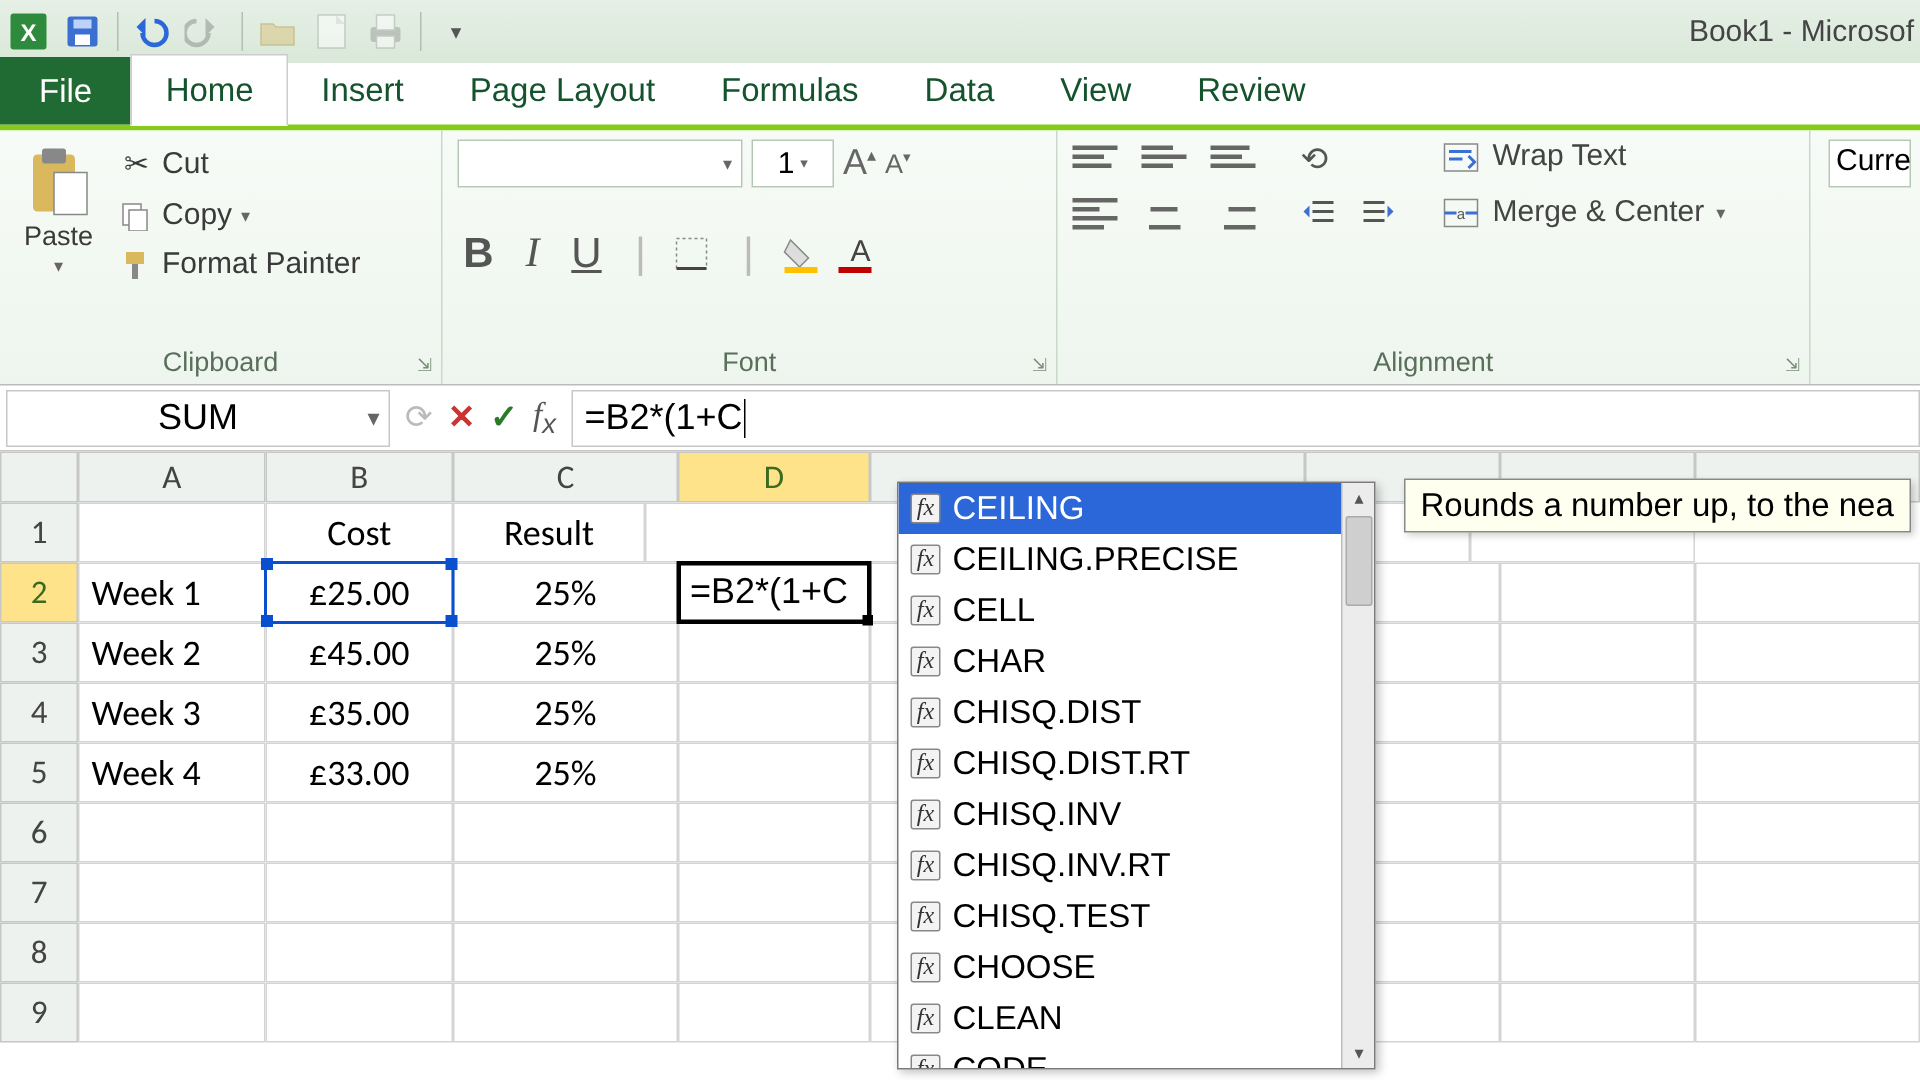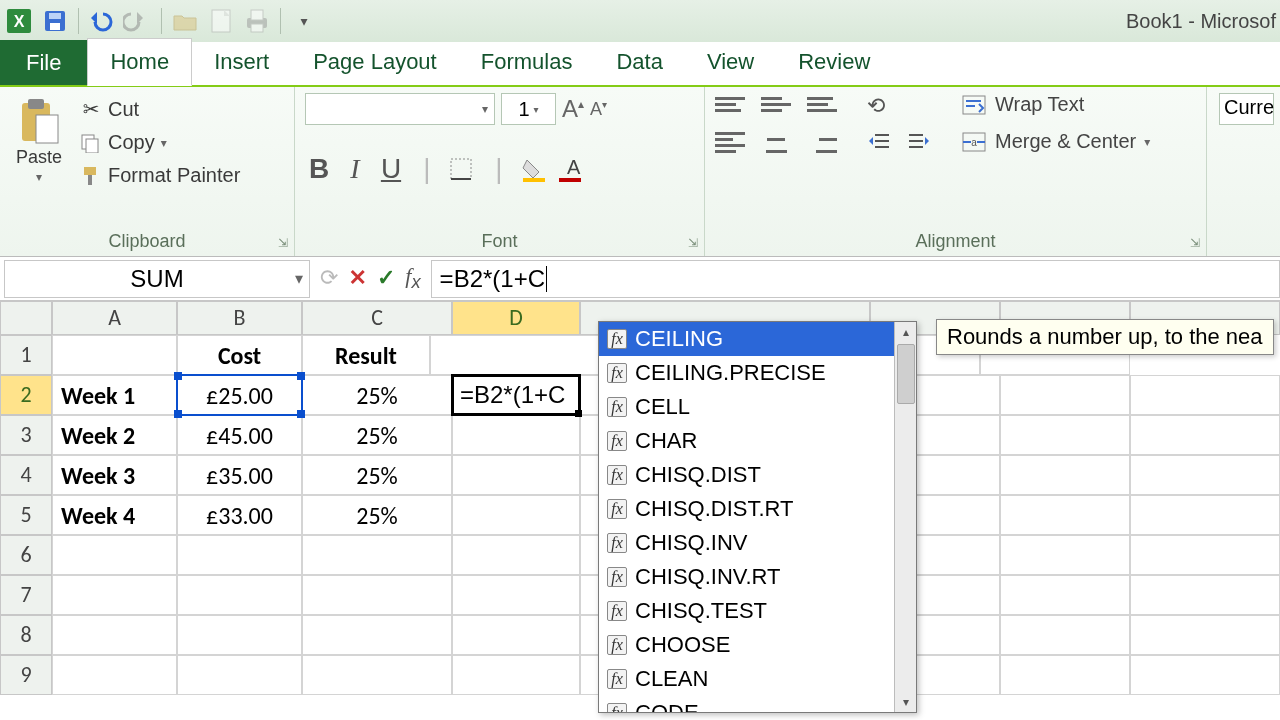--- a/index.html
+++ b/index.html
@@ -5,21 +5,21 @@
   * { box-sizing: border-box; margin: 0; padding: 0; font-family: "Segoe UI", Tahoma, sans-serif; }
   body { background: #fff; width: 1280px; height: 720px; overflow: hidden; user-select: none; }
 
   
   .qat { height: 42px; background: linear-gradient(#e6f0e6, #d9e8d9); display: flex; align-items: center; padding: 0 4px; gap: 6px; }
   .qat .ico { width: 30px; height: 30px; display: flex; align-items: center; justify-content: center; font-size: 20px; }
   .qat .sep { width: 1px; height: 26px; background: #b0c0b0; margin: 0 2px; }
   .qat .title { margin-left: auto; font-size: 20px; color: #444; white-space: nowrap; }
 
   
-  .tabs { height: 45px; background: #fff; border-bottom: 2px solid #84cc16; display: flex; align-items: flex-end; }
+  .tabs { height: 45px; background: #fff; border-bottom: 4px solid #84cc16; display: flex; align-items: flex-end; }
   .tab { padding: 10px 22px; font-size: 22px; color: #14532d; cursor: pointer; }
   .tab.file { background: #1f6b33; color: #fff; height: 45px; display: flex; align-items: center; padding: 0 26px; }
   .tab.active { border: 1px solid #ccc; border-bottom-color: #fff; background: #fff; position: relative; top: 1px; }
 
   
   .ribbon { height: 170px; background: linear-gradient(#f7fbf7, #eef5ee); display: flex; border-bottom: 1px solid #bbb; }
   .group { border-right: 1px solid #c9d8c9; padding: 6px 10px 4px; display: flex; flex-direction: column; }
   .group-label { text-align: center; font-size: 18px; color: #5a6f5a; padding-top: 4px; position: relative; }
   .group-label::after { content: "⇲"; position: absolute; right: -4px; bottom: 2px; font-size: 12px; color: #7a8f7a; }
   .group-body { flex: 1; display: flex; align-items: flex-start; gap: 10px; }
@@ -42,40 +42,40 @@
   .align-ico i { height: 3px; background: #666; display: block; }
   .wrap-merge { display: flex; flex-direction: column; gap: 14px; margin-left: 20px; font-size: 20px; color: #444; }
   .wrap-merge .wm { display: flex; align-items: center; gap: 8px; }
   .wm .glyph { font-size: 22px; }
 
   .num-group { padding-left: 12px; }
   .num-select { width: 55px; height: 32px; border: 1px solid #b5c7b5; background: #fff; font-size: 20px; padding: 2px 4px; }
 
   
   .fbar-row { height: 44px; display: flex; align-items: center; border-bottom: 1px solid #c7c7c7; }
-  .namebox-wrap { width: 310px; display: flex; align-items: center; padding-left: 4px; }
+  .namebox-wrap { width: 260px; display: flex; align-items: center; padding-left: 4px; }
   .namebox { flex: 1; height: 38px; border: 1px solid #c7c7c7; background: #fff; font-size: 24px; font-family: "Times New Roman", serif; display: flex; align-items: center; justify-content: center; position: relative; }
   .namebox .dd { position: absolute; right: 6px; font-size: 16px; color: #666; }
   .fbar-btns { display: flex; align-items: center; gap: 10px; padding: 0 10px; font-size: 22px; color: #555; }
   .fbar-btns span { cursor: pointer; }
   .formula-bar { flex: 1; height: 38px; border: 1px solid #c7c7c7; background: #fff; font-size: 24px; font-family: Calibri, sans-serif; display: flex; align-items: center; padding: 0 8px; position: relative; }
   .formula-bar .cursor { display: inline-block; width: 1px; height: 26px; background: #000; margin-left: 1px; animation: blink 1s step-start infinite; }
   @keyframes blink { 50% { opacity: 0; } }
 
   
   .grid { position: relative; }
   .colheads { display: flex; height: 34px; }
   .corner { width: 52px; border: 1px solid #c7c7c7; background: #eef2ee; }
   .ch { border: 1px solid #c7c7c7; background: #eef2ee; text-align: center; font-size: 22px; color: #444; line-height: 32px; font-family: Calibri, sans-serif; }
   .ch.active-col { background: #ffe38b; color: #3a6b1f; }
   .row { display: flex; height: 40px; }
   .rh { width: 52px; border: 1px solid #c7c7c7; background: #eef2ee; text-align: center; font-size: 22px; color: #444; line-height: 38px; font-family: Calibri, sans-serif; }
   .rh.active-row { background: #ffe38b; color: #3a6b1f; }
   .cell { border: 1px solid #d4d4d4; font-size: 24px; font-family: Calibri, sans-serif; display: flex; align-items: center; padding: 0 8px; color: #000; background: #fff; }
-  .cell.b { font-weight: bold; }
+  .cell.b { font-weight: normal; }
   .cell.c { justify-content: center; }
 
   
   .wA { width: 125px; } .wB { width: 125px; } .wC { width: 150px; } .wD { width: 128px; }
   .wE { width: 290px; } .wF { width: 130px; } .wG { width: 130px; } .wH { width: 150px; }
 
   
   .ref-cell { position: absolute; border: 2px solid #0a4fce; }
   .ref-cell .h { position: absolute; width: 8px; height: 8px; background: #0a4fce; }
 

